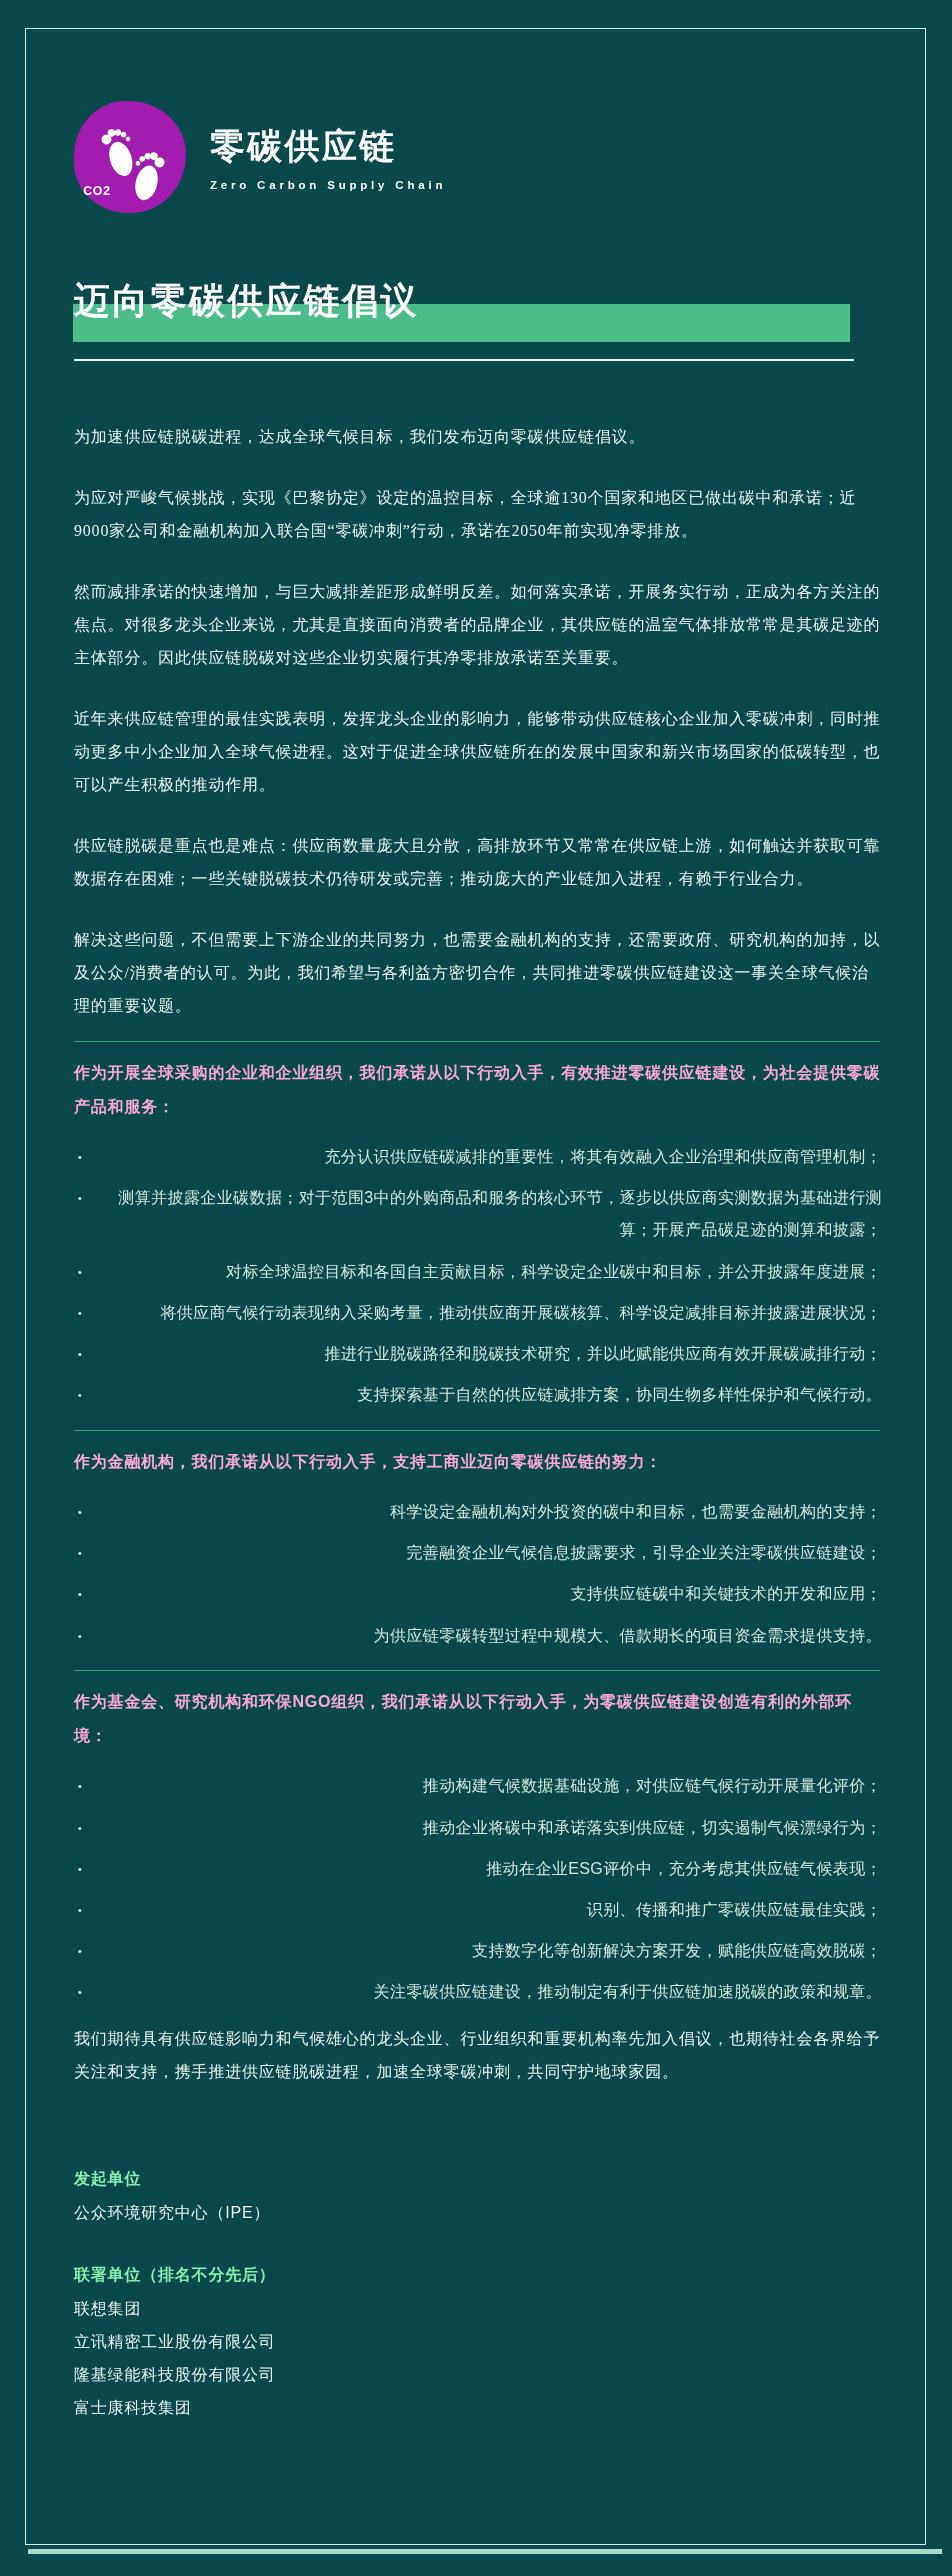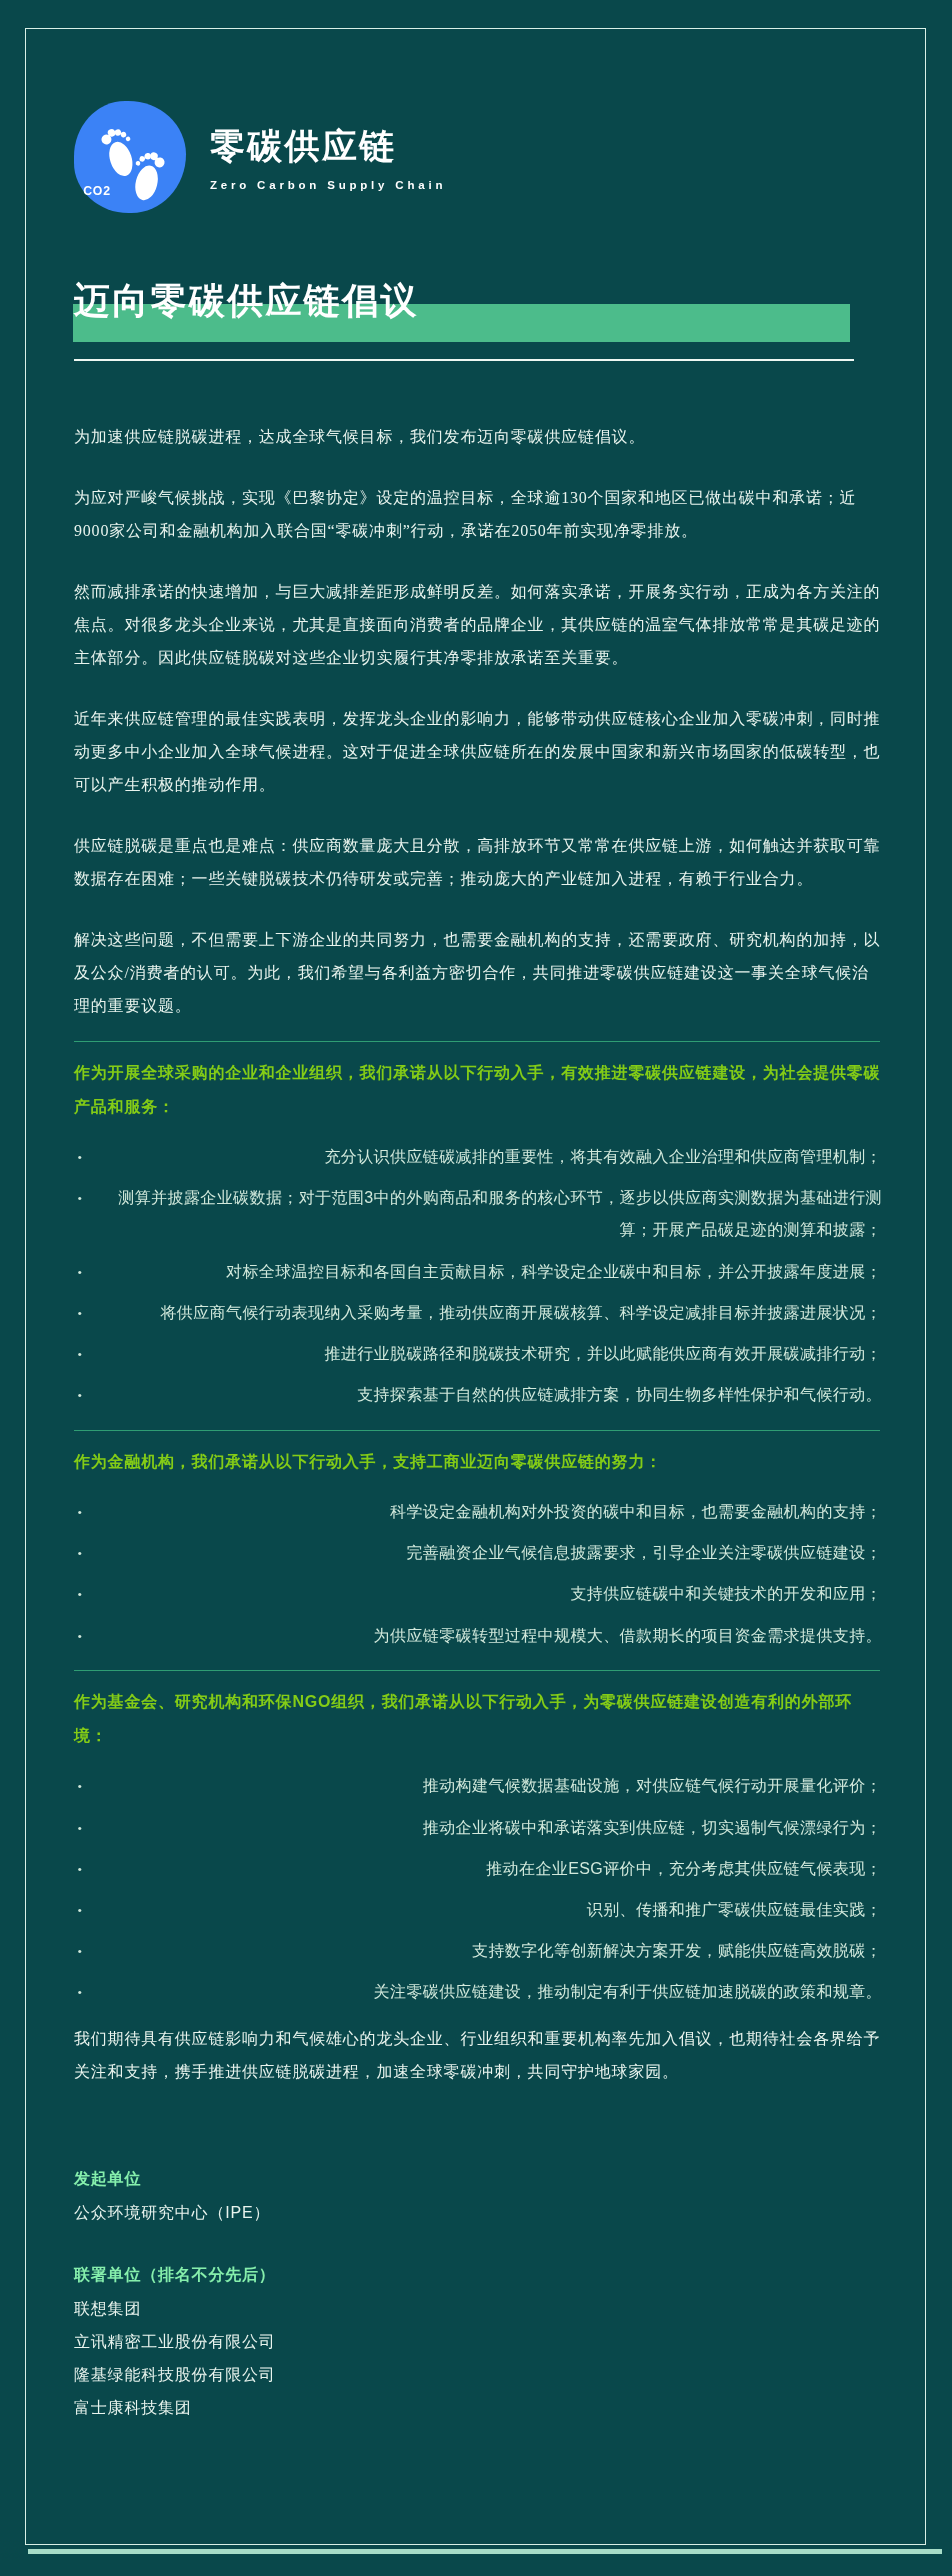--- a/index.html
+++ b/index.html
@@ -14,21 +14,21 @@
   }
   .bottom-band{
     position:absolute;left:28px;top:2549px;width:914px;height:4.6px;
     background:#a7dcc8;
   }
   .content{position:absolute;left:74px;top:0;width:808px;}
 
   
   .logo-row{margin-top:101px;display:flex;align-items:center;}
   .logo-circle{
-    width:112px;height:112px;background:#3b82f6;position:relative;flex:none;
+    width:112px;height:112px;background:#a21caf;position:relative;flex:none;
     border-radius:47% 53% 50% 50% / 51% 49% 54% 46%;
   }
   .logo-co2{
     position:absolute;left:9.2px;bottom:15.4px;color:#ffffff;
     font-size:12.3px;font-weight:bold;letter-spacing:0.8px;
   }
   .logo-text{margin-left:24px;}
   .logo-zh{font-size:35px;font-weight:bold;color:#ffffff;letter-spacing:2.3px;}
   .logo-en{font-size:11.5px;font-weight:bold;color:#ffffff;letter-spacing:3.8px;margin-top:9.2px;}
 
@@ -39,21 +39,21 @@
   h1.title{position:relative;z-index:1;margin:0;font-size:36px;line-height:46px;color:#ffffff;font-weight:bold;letter-spacing:2.3px;}
   .title-underline{width:780px;height:2.3px;background:#eef8f3;margin-top:35px;}
 
   
   .intro{margin-top:59px;}
   .para{margin:0 0 28px 0;font-size:16px;line-height:33px;color:#e9f4ee;letter-spacing:0.8px;font-family:Liberation Serif, serif;}
   .para:last-child{margin-bottom:15px;}
 
   
   .divider{margin-top:18.4px;width:806px;height:1.5px;background:#2f9d73;}
-  .section-heading{margin:14px 0 0 0;font-size:16px;line-height:34px;color:#84cc16;font-weight:bold;letter-spacing:0.8px;}
+  .section-heading{margin:14px 0 0 0;font-size:16px;line-height:34px;color:#f9a8d4;font-weight:bold;letter-spacing:0.8px;}
   ul.bullets{margin:17px 0 0 0;padding:0;list-style:none;}
   li.bullet{position:relative;padding-left:28px;margin-bottom:9.2px;font-size:16px;line-height:32px;color:#d2e9dc;letter-spacing:0.4px;text-align:right;}
   li.bullet::before{content:"•";position:absolute;left:3.8px;top:0;font-size:11.5px;line-height:32px;color:#d2e9dc;}
   li.bullet:last-child{margin-bottom:0;}
 
   .closing{margin-top:14px;}
 
   
   .footer{margin-top:74px;}
   .footer-label{font-size:16px;line-height:34px;font-weight:bold;color:#86efac;letter-spacing:0.8px;}

